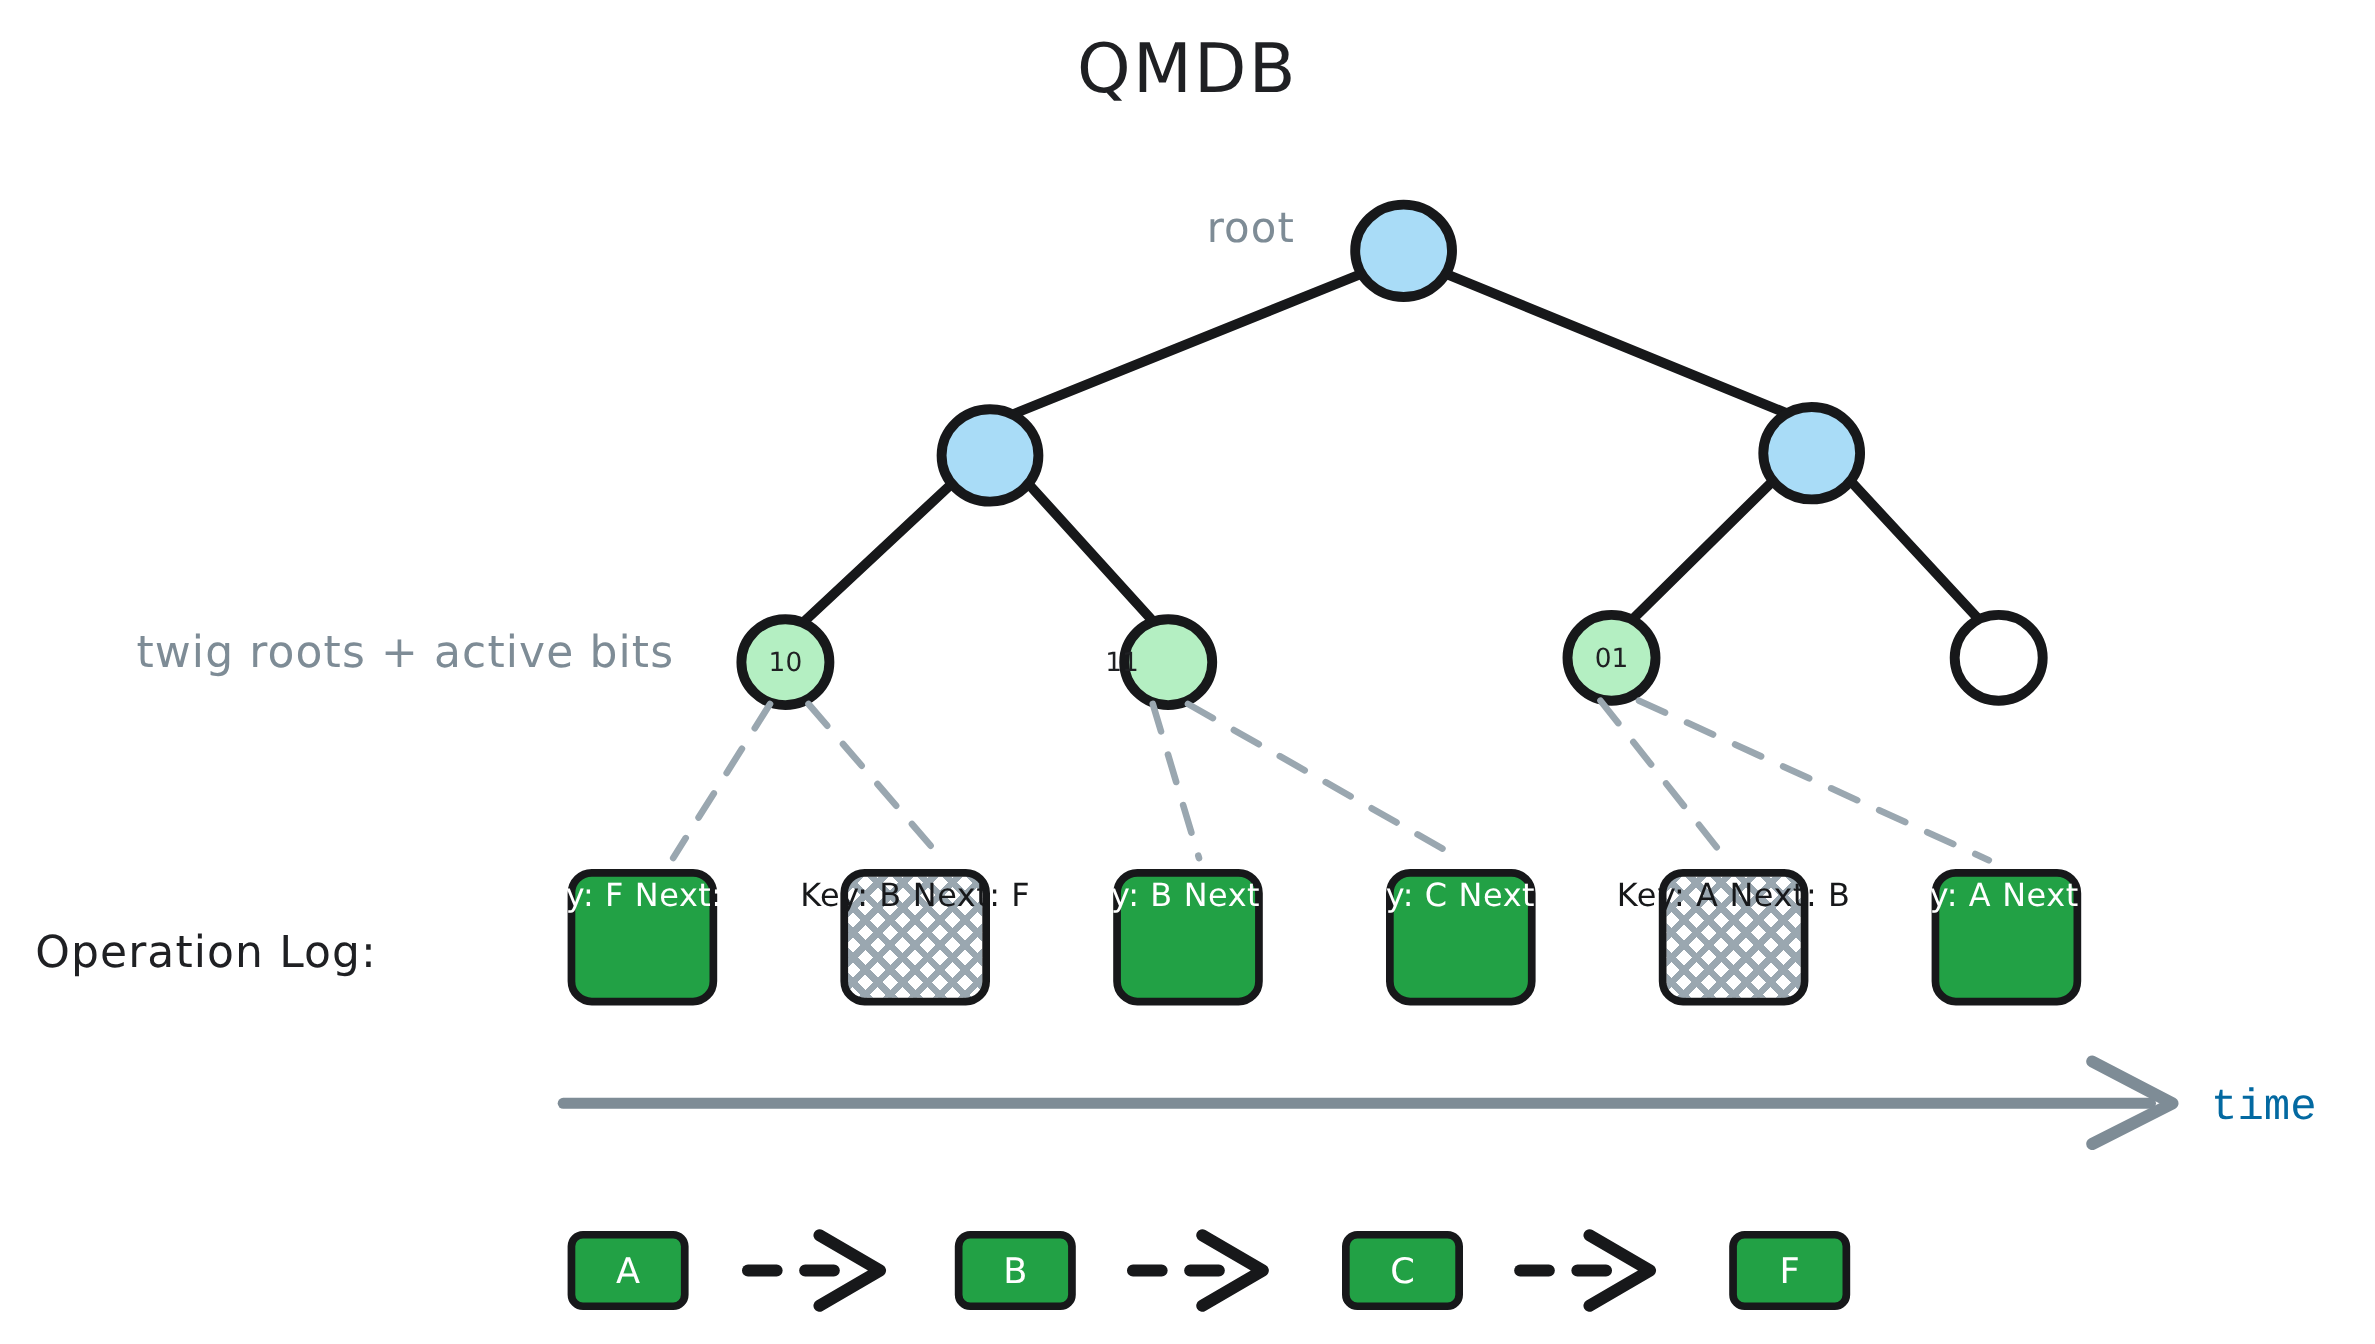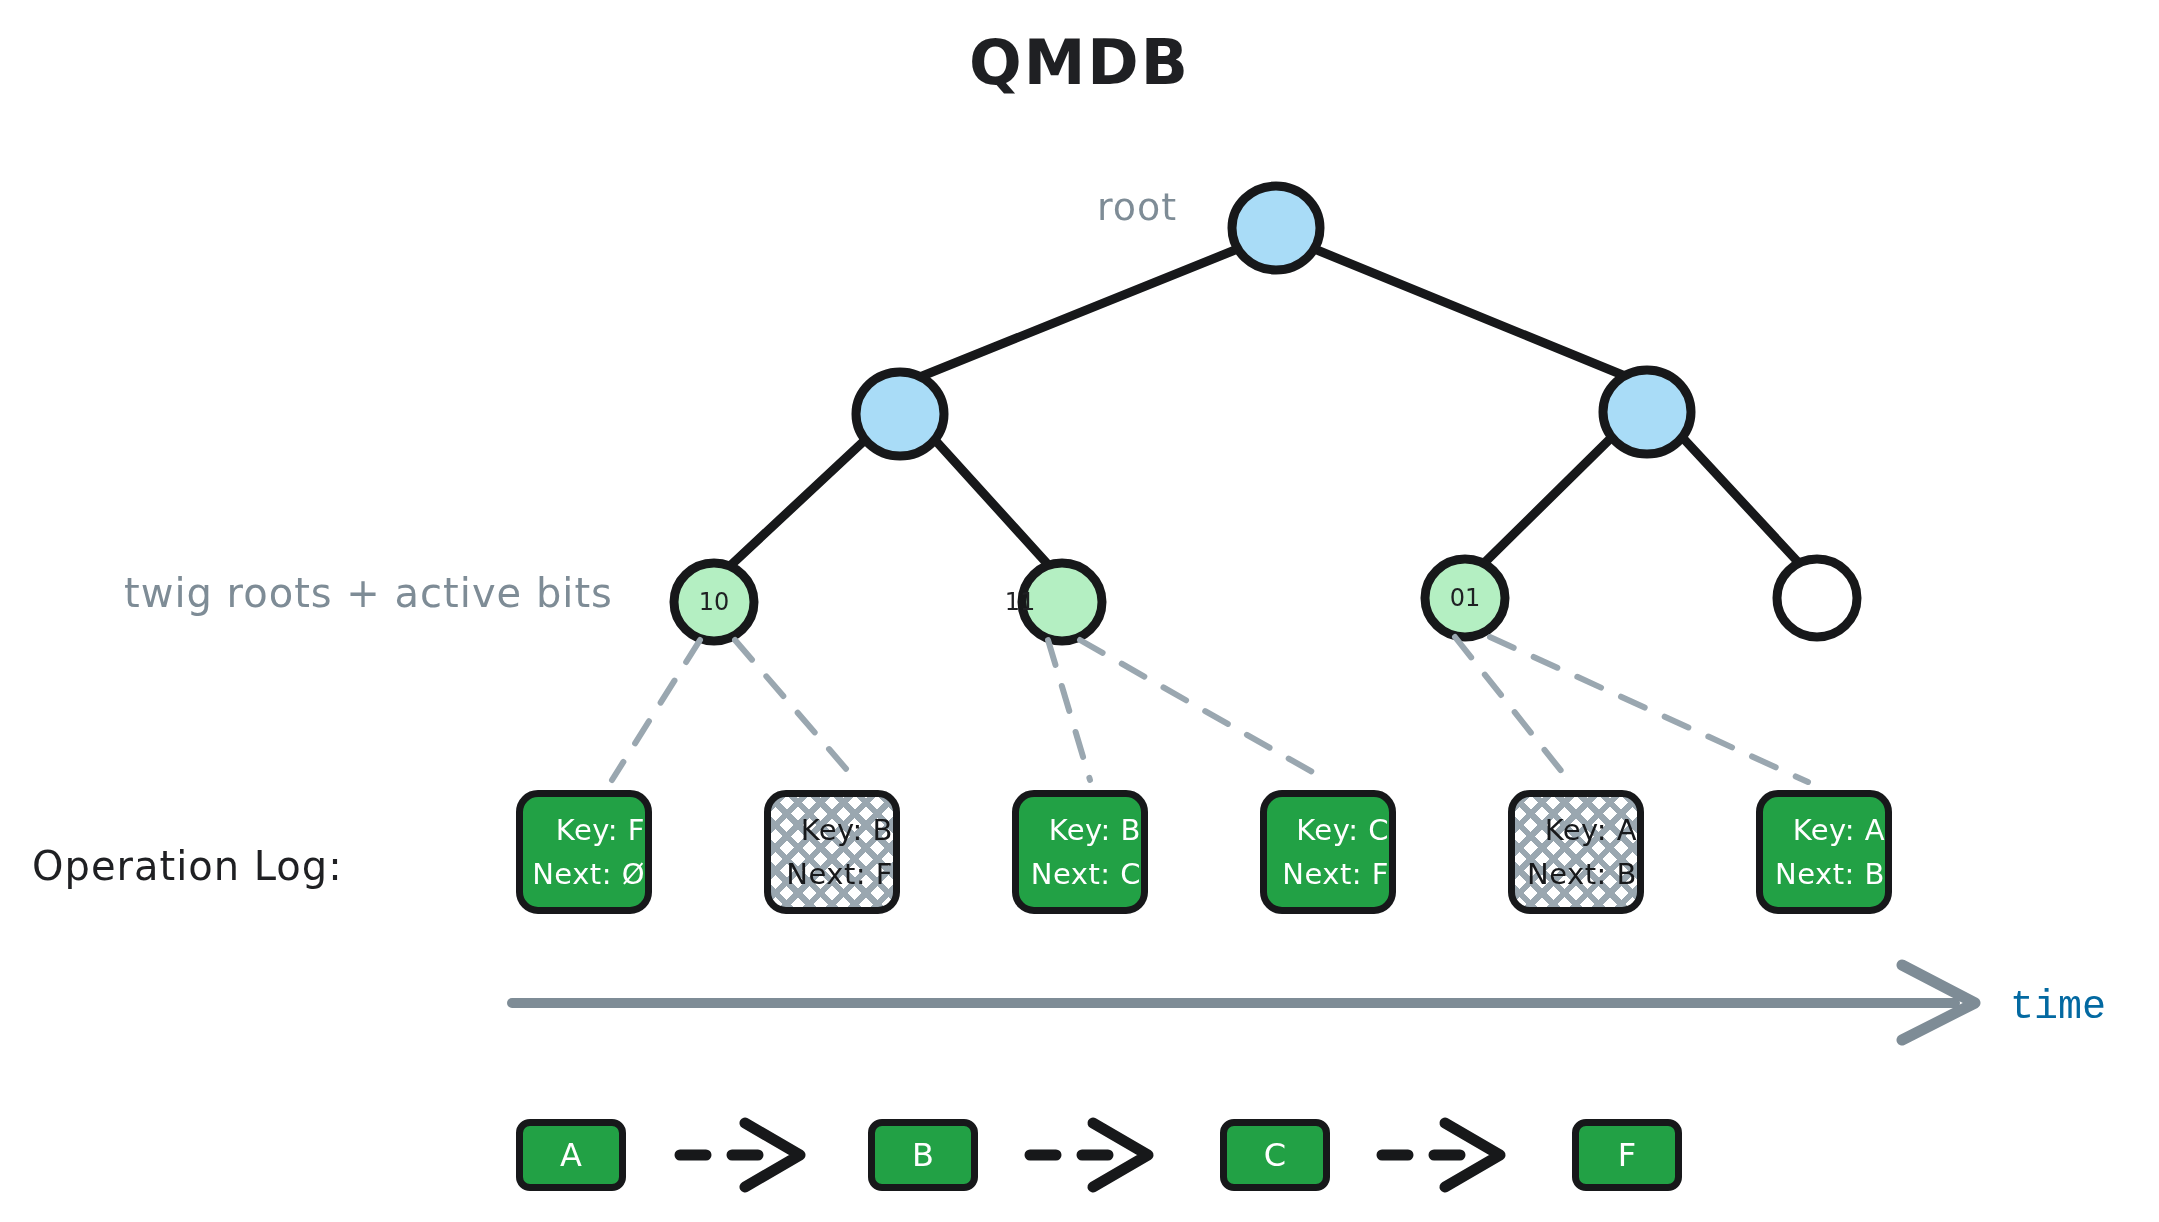--- a/index.html
+++ b/index.html
@@ -17,21 +17,21 @@
   }
 
   
   .title {
     position: absolute;
     left: 0;
     top: 26px;
     width: 2159px;
     text-align: center;
     font-size: 62px;
-    font-weight: 700;
+    font-weight: 400;
     letter-spacing: 2px;
     color: #1f2023;
     font-family: "DejaVu Sans", sans-serif;
   }
 
   
   svg.layer {
     position: absolute;
     left: 0;
     top: 0;
@@ -64,22 +64,22 @@
 
   
   .op-box {
     position: absolute;
     width: 136px;
     height: 124px;
     border: 7px solid #17181a;
     border-radius: 22px;
     box-sizing: border-box;
     display: flex;
-    flex-direction: column;
-    align-items: flex-end;
+    flex-direction: row;
+    align-items: flex-start;
     justify-content: center;
     gap: 10px;
   }
   .op-box.active {
     background: #22a145;
     color: #ffffff;
   }
   .op-box.pruned {
     background:
       repeating-linear-gradient(45deg,  transparent 0 10px, #9aa7b0 10px 16px),

